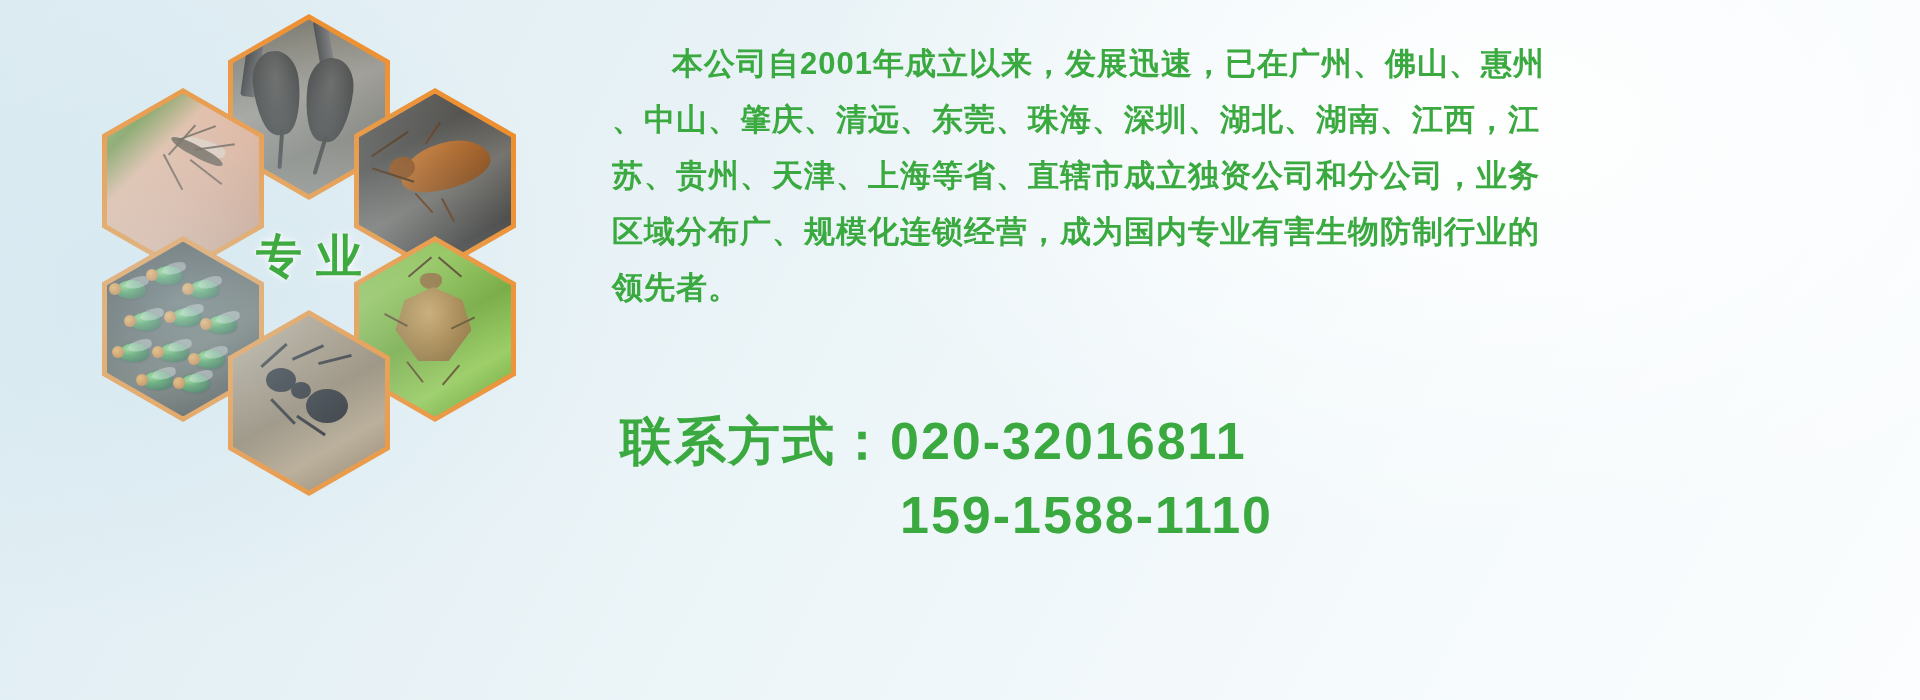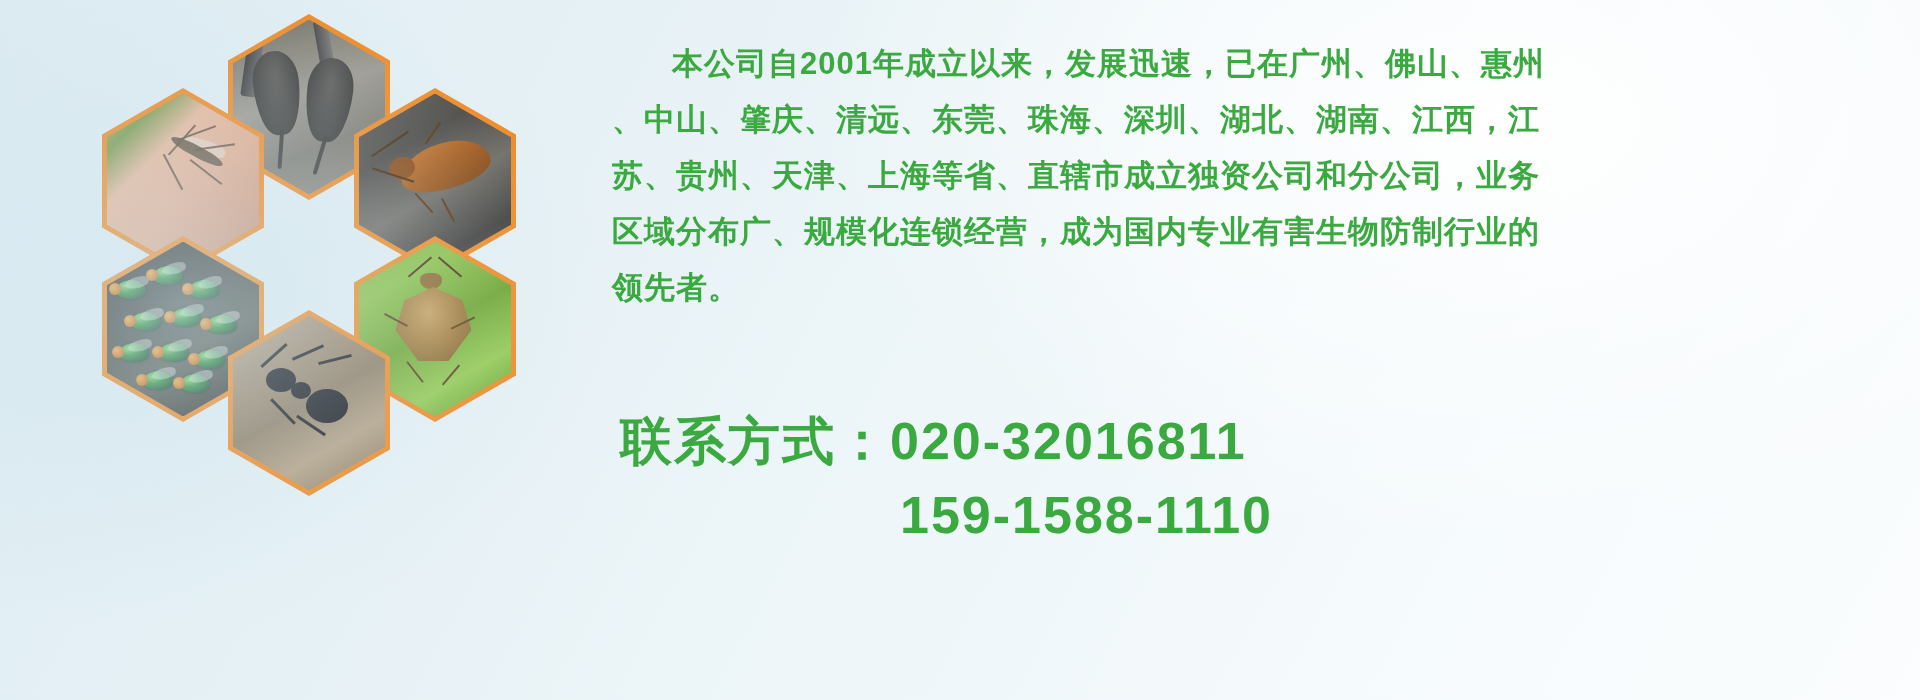--- a/index.html
+++ b/index.html
@@ -319,20 +319,21 @@
               <div class="a-leg p5"></div>
             <div class="a-seg s1"></div>
               <div class="a-seg s2"></div>
               <div class="a-seg s3"></div>
           </div>
         </div>
       </div>
     </div>
 
     <div class="comb-label">
+      <span>专业</span>
     </div>
   </div>
 
   <div class="copy">
     <p class="indent">本公司自2001年成立以来，发展迅速，已在广州、佛山、惠州</p>
     <p>、中山、肇庆、清远、东莞、珠海、深圳、湖北、湖南、江西，江</p>
     <p>苏、贵州、天津、上海等省、直辖市成立独资公司和分公司，业务</p>
     <p>区域分布广、规模化连锁经营，成为国内专业有害生物防制行业的</p>
     <p>领先者。</p>
   </div>

